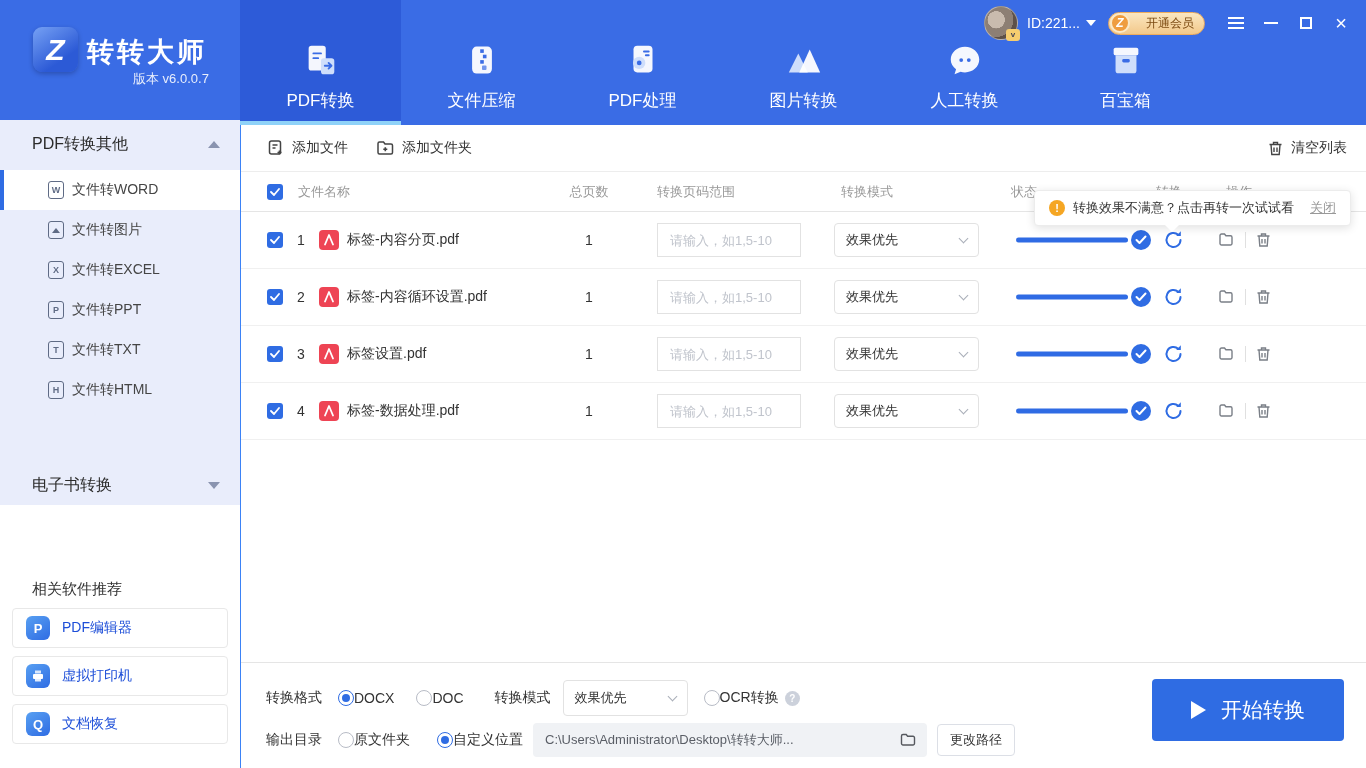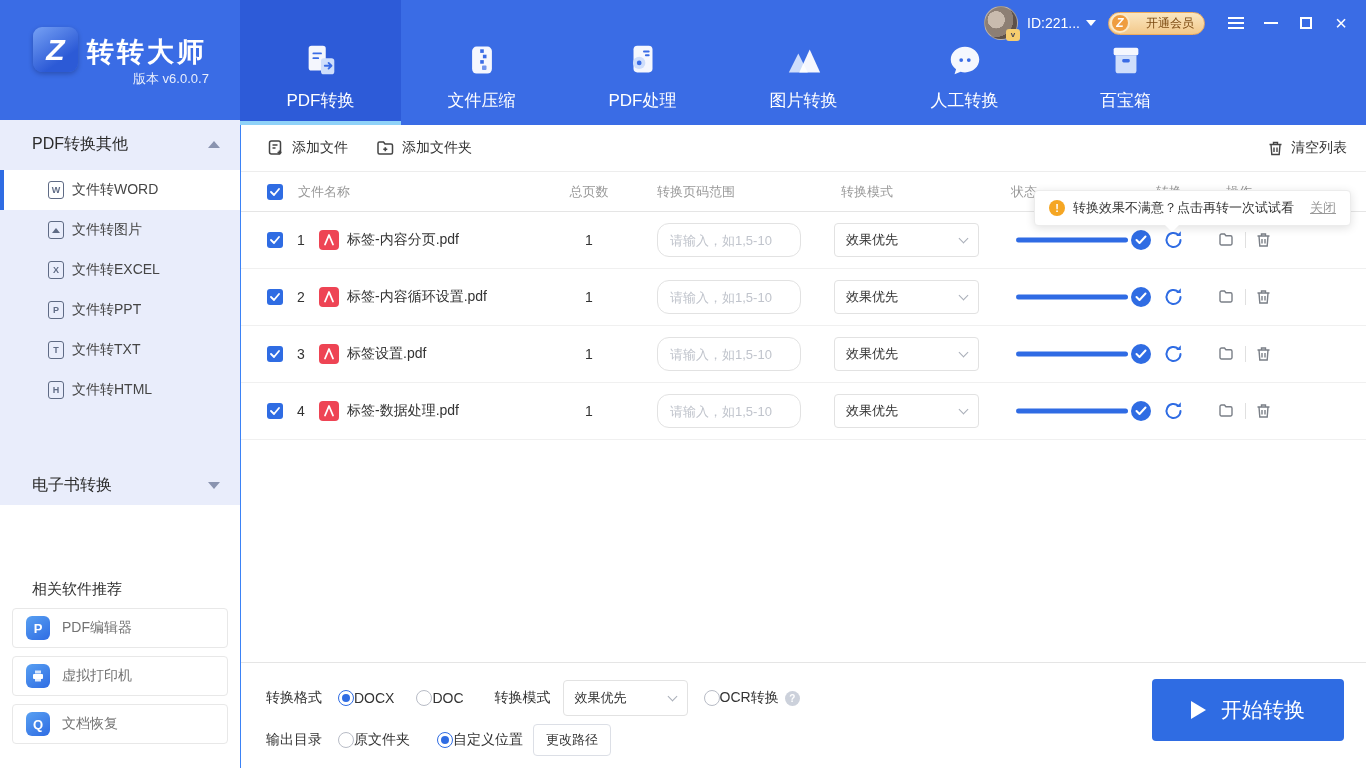--- a/index.html
+++ b/index.html
@@ -54,21 +54,21 @@
     display:flex; align-items:center; justify-content:center; font-size:9px; font-weight:bold; color:#5f6b85; }
   .sitem .ilabel { margin-left:8px; }
   .sitem.selected { background:#fff; }
   .sitem.selected::before { content:""; position:absolute; left:0; top:0; width:4px; height:40px; background:#2f6ce3; }
   .mt-tri { width:0; height:0; border-left:4px solid transparent; border-right:4px solid transparent; border-bottom:5px solid #5f6b85; }
   .rec-title { position:absolute; left:32px; top:460px; font-size:15px; color:#333; }
   .rec-card { position:absolute; left:12px; width:216px; height:40px; border:1px solid #e8e8e8; border-radius:4px;
     background:#fff; display:flex; align-items:center; cursor:pointer; }
   .rec-ic { margin-left:13px; width:24px; height:24px; border-radius:6px; background:linear-gradient(145deg,#58a0f2,#2f6ce3);
     color:#fff; font-size:13px; font-weight:bold; display:flex; align-items:center; justify-content:center; }
-  .rec-label { margin-left:12px; font-size:14px; color:#737373; }
+  .rec-label { margin-left:12px; font-size:14px; color:#1d4ed8; }
 
   
   .content { position:absolute; left:240px; top:125px; width:1282px; height:643px; background:#fff; border-left:1px solid #3b82f6; }
   .toolbar { position:absolute; left:0; top:0; width:1126px; height:47px; border-bottom:1px solid #ededed; display:flex; align-items:center; }
   .tbtn { display:flex; align-items:center; gap:7px; font-size:14px; color:#333; cursor:pointer; }
   .tbtn.add-file { margin-left:26px; } .tbtn.add-folder { margin-left:28px; }
   .tbtn.clear { margin-left:auto; margin-right:20px; }
 
   .thead { position:absolute; left:0; top:47px; width:1126px; height:40px; border-bottom:1px solid #e5e5e5; font-size:13px; color:#999; }
   .thead span { position:absolute; top:50%; transform:translateY(-50%); white-space:nowrap; }
@@ -76,21 +76,21 @@
   .h-mode{left:600px;} .h-status{left:770px;} .h-conv{left:915px;} .h-op{left:985px;}
 
   .checkbox { width:16px; height:16px; border-radius:3px; background:#2f6ce3; display:flex; align-items:center;
     justify-content:center; cursor:pointer; flex:none; }
   .thead .checkbox { position:absolute; left:26px; top:50%; transform:translateY(-50%); }
 
   .trow { position:absolute; left:0; width:1126px; height:57px; border-bottom:1px solid #f0f0f0; font-size:14px; color:#333; }
   .trow > * { position:absolute; top:50%; transform:translateY(-50%); }
   .c-check{left:26px;} .c-index{left:56px;} .c-ficon{left:78px;} .c-name{left:106px; white-space:nowrap;}
   .c-pages{left:318px; width:60px; text-align:center;}
-  .range-input{left:416px; width:144px; height:34px; border:1px solid #e2e2e2; border-radius:12px; padding:12px 12px;
+  .range-input{left:416px; width:144px; height:34px; border:1px solid #e2e2e2; border-radius:0; padding:12px 12px;
     font-size:13px; color:#333; outline:none; font-family:inherit;}
   .range-input::placeholder{color:#c0c4cc;}
   .mode-box{left:593px; width:145px; height:34px; border:1px solid #e2e2e2; border-radius:4px; display:flex;
     align-items:center; justify-content:space-between; padding:0 11px; cursor:pointer; font-size:13px; color:#333;}
   .chev{width:7px; height:7px; border-right:1.5px solid #a9aeb8; border-bottom:1.5px solid #a9aeb8; transform:rotate(45deg); margin-top:-3px;}
   .progress{left:775px; width:112px; height:5px; border-radius:3px; background:#2f6be4;}
   .st-check{left:890px;} .st-refresh{left:922px; cursor:pointer;}
   .op-doc{left:976px; cursor:pointer;} .op-sep{left:1004px; width:1px; height:16px; background:#e0e0e0;}
   .op-trash{left:1014px; cursor:pointer;}
 
@@ -567,20 +567,28 @@
       <div class="f-row f-row2">
         <span>输出目录</span>
         <span class="ropt" style="margin-left:16px;">
           <span class="radio"></span>
           <span>原文件夹</span>
         </span>
         <span class="ropt" style="margin-left:27px;text-align:right;">
           <span class="radio checked"></span>
           <span>自定义位置</span>
         </span>
+        <span class="path-box" style="margin-left:10px;">
+          <span>C:\Users\Administrator\Desktop\转转大师...</span>
+          <span class="path-folder">
+            <svg width="18" height="18" viewBox="0 0 18 18" fill="none" stroke="#55585e" stroke-width="1.4">
+                <path d="M2.5 5A1.5 1.5 0 0 1 4 3.5h3.2L8.6 5.2H14A1.5 1.5 0 0 1 15.5 6.7v5.8A1.5 1.5 0 0 1 14 14H4a1.5 1.5 0 0 1-1.5-1.5z"></path>
+              </svg>
+          </span>
+        </span>
         <span class="change-btn">更改路径</span>
       </div>
       <div class="start-btn">
         <span class="play-tri"></span>
         <span>开始转换</span>
       </div>
     </div>
   </div>
 </div>
 

